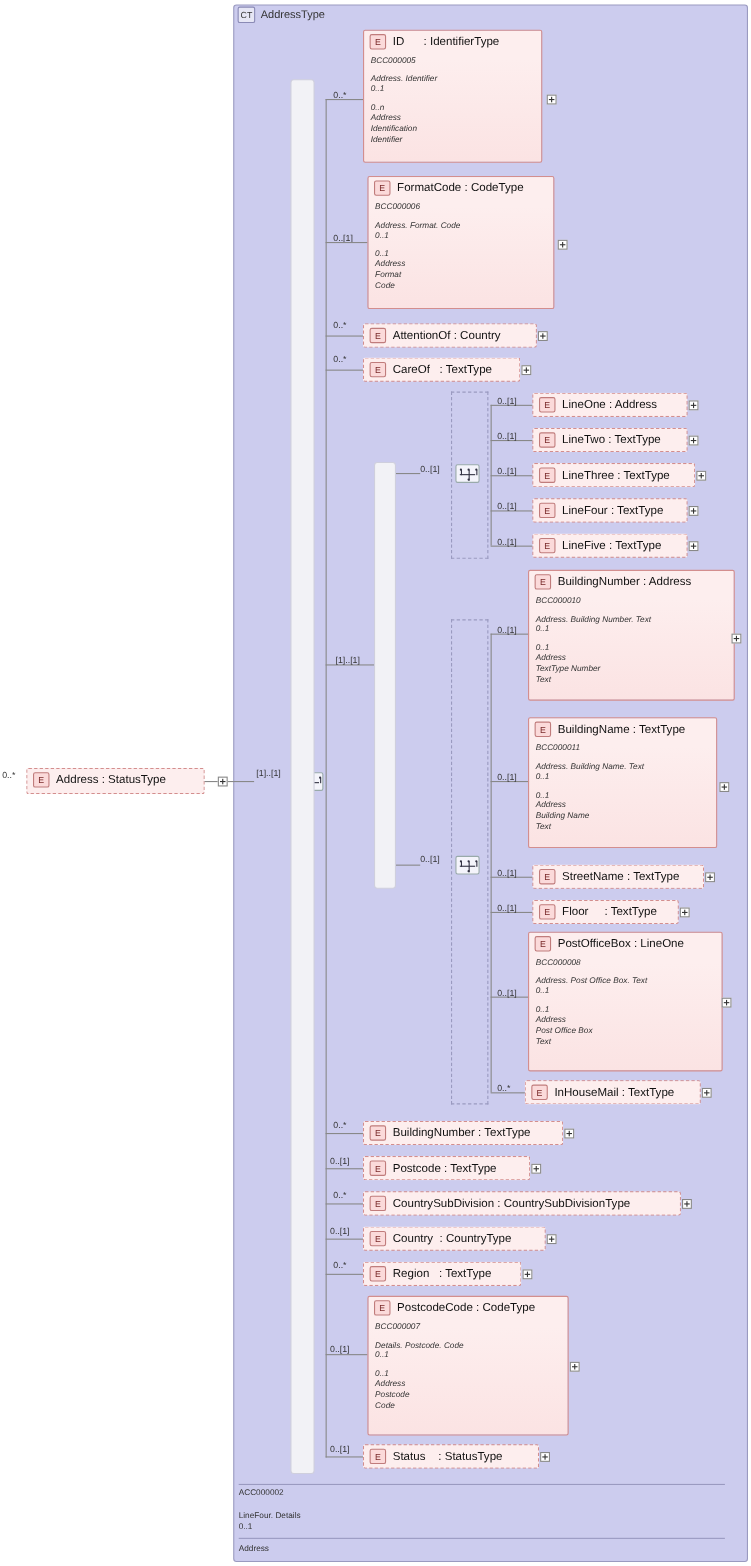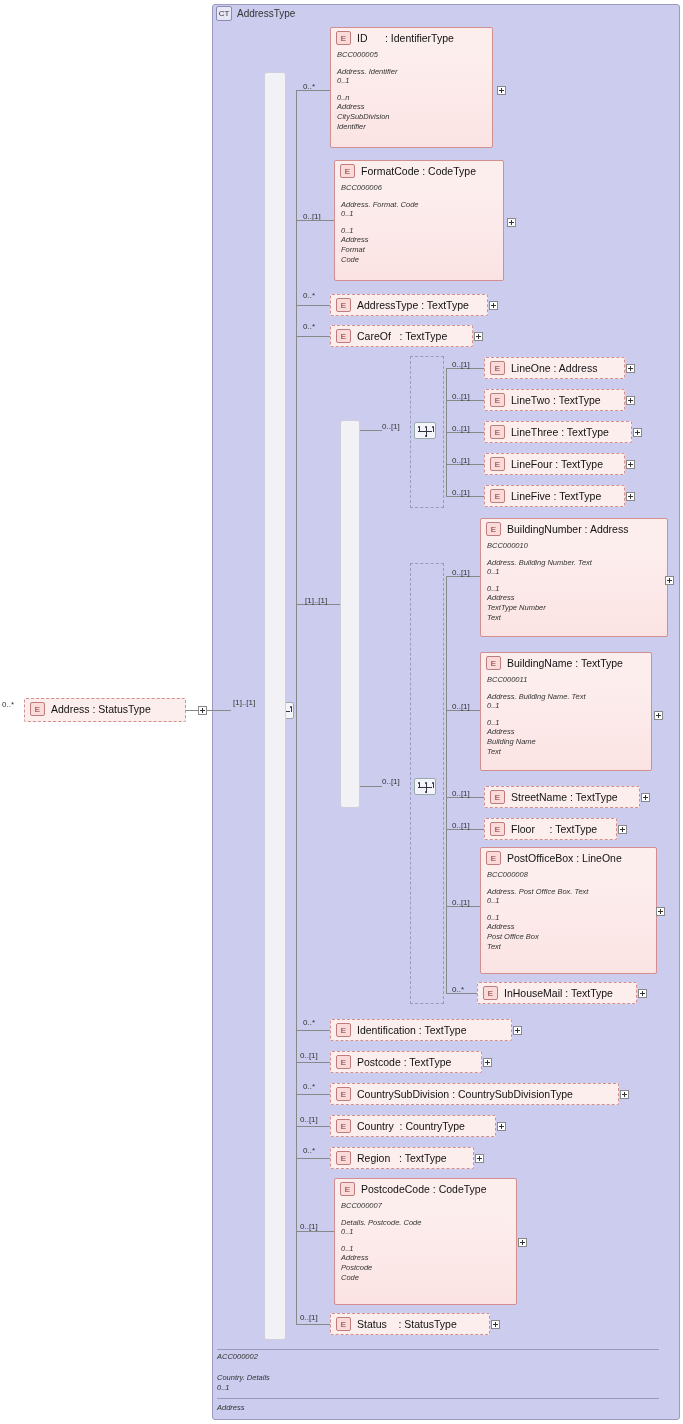--- a/index.html
+++ b/index.html
@@ -97,21 +97,21 @@
   
   .occ{
     position:absolute;font-size:8px;color:#333;white-space:nowrap;
   }
 
   
   .ln-h{position:absolute;height:1px;background:#888;}
   .ln-v{position:absolute;width:1px;background:#888;}
 
   .footer{
-    position:absolute;font-size:7.5px;color:#333;font-style:italic;line-height:1.35;
+    position:absolute;font-size:7.5px;color:#333;line-height:1.35;
   }
 </style>
 </head>
 <body>
 
 <div id="canvas">
 
   <div class="ct-box" style="left:212px;top:4px;width:466px;height:1414px;"></div>
   <div class="ct-tab" style="left:216px;top:6px;">
     <span class="ct-badge">CT</span>
@@ -152,21 +152,21 @@
       <span class="nm">ID&nbsp;&nbsp;&nbsp;&nbsp;&nbsp;&nbsp;: IdentifierType</span>
     </div>
     <div class="detail">
       <div class="code">BCC000005</div>
       <div class="sp"></div>
       <div>Address. Identifier</div>
       <div>0..1</div>
       <div class="sp"></div>
       <div>0..n</div>
       <div>Address</div>
-      <div>CitySubDivision</div>
+      <div>Identification</div>
       <div>Identifier</div>
     </div>
   </div>
   <div class="plus" style="left:497px;top:86px;"></div>
 
   <div class="occ" style="left:303px;top:212px;">0..[1]</div>
   <div class="ln-h" style="left:296px;top:220px;width:38px;"></div>
   <div class="el doc" style="left:334px;top:160px;width:170px;height:121px;">
     <div class="hdr">
       <span class="ebadge">E</span>
@@ -184,21 +184,21 @@
       <div>Code</div>
     </div>
   </div>
   <div class="plus" style="left:507px;top:218px;"></div>
 
   <div class="occ" style="left:303px;top:291px;">0..*</div>
   <div class="ln-h" style="left:296px;top:305px;width:34px;"></div>
   <div class="el dashed plain" style="left:330px;top:294px;width:158px;height:22px;">
     <div class="hdr">
       <span class="ebadge">E</span>
-      <span class="nm">AddressType : TextType</span>
+      <span class="nm">AttentionOf : Country</span>
     </div>
   </div>
   <div class="plus" style="left:489px;top:301px;"></div>
 
   <div class="occ" style="left:303px;top:322px;">0..*</div>
   <div class="ln-h" style="left:296px;top:336px;width:34px;"></div>
   <div class="el dashed plain" style="left:330px;top:325px;width:143px;height:22px;">
     <div class="hdr">
       <span class="ebadge">E</span>
       <span class="nm">CareOf&nbsp;&nbsp; : TextType</span>
@@ -382,21 +382,21 @@
       <span class="nm">InHouseMail : TextType</span>
     </div>
   </div>
   <div class="plus" style="left:638px;top:989px;"></div>
 
   <div class="ln-h" style="left:296px;top:1030px;width:34px;"></div>
   <div class="occ" style="left:303px;top:1018px;">0..*</div>
   <div class="el dashed plain" style="left:330px;top:1019px;width:182px;height:22px;">
     <div class="hdr">
       <span class="ebadge">E</span>
-      <span class="nm">Identification : TextType</span>
+      <span class="nm">BuildingNumber : TextType</span>
     </div>
   </div>
   <div class="plus" style="left:513px;top:1026px;"></div>
 
   <div class="ln-h" style="left:296px;top:1062px;width:34px;"></div>
   <div class="occ" style="left:300px;top:1051px;">0..[1]</div>
   <div class="el dashed plain" style="left:330px;top:1051px;width:152px;height:22px;">
     <div class="hdr">
       <span class="ebadge">E</span>
       <span class="nm">Postcode : TextType</span>
@@ -460,18 +460,18 @@
   <div class="el dashed plain" style="left:330px;top:1313px;width:160px;height:22px;">
     <div class="hdr">
       <span class="ebadge">E</span>
       <span class="nm">Status&nbsp;&nbsp;&nbsp; : StatusType</span>
     </div>
   </div>
   <div class="plus" style="left:491px;top:1320px;"></div>
 
   <div class="ln-h" style="left:217px;top:1349px;width:442px;background:#9a9ac0;"></div>
   <div class="footer" style="left:217px;top:1352px;">ACC000002</div>
-  <div class="footer" style="left:217px;top:1373px;">Country. Details</div>
+  <div class="footer" style="left:217px;top:1373px;">LineFour. Details</div>
   <div class="footer" style="left:217px;top:1383px;">0..1</div>
   <div class="ln-h" style="left:217px;top:1398px;width:442px;background:#9a9ac0;"></div>
   <div class="footer" style="left:217px;top:1403px;">Address</div>
 
 </div>
 
 </body></html>

